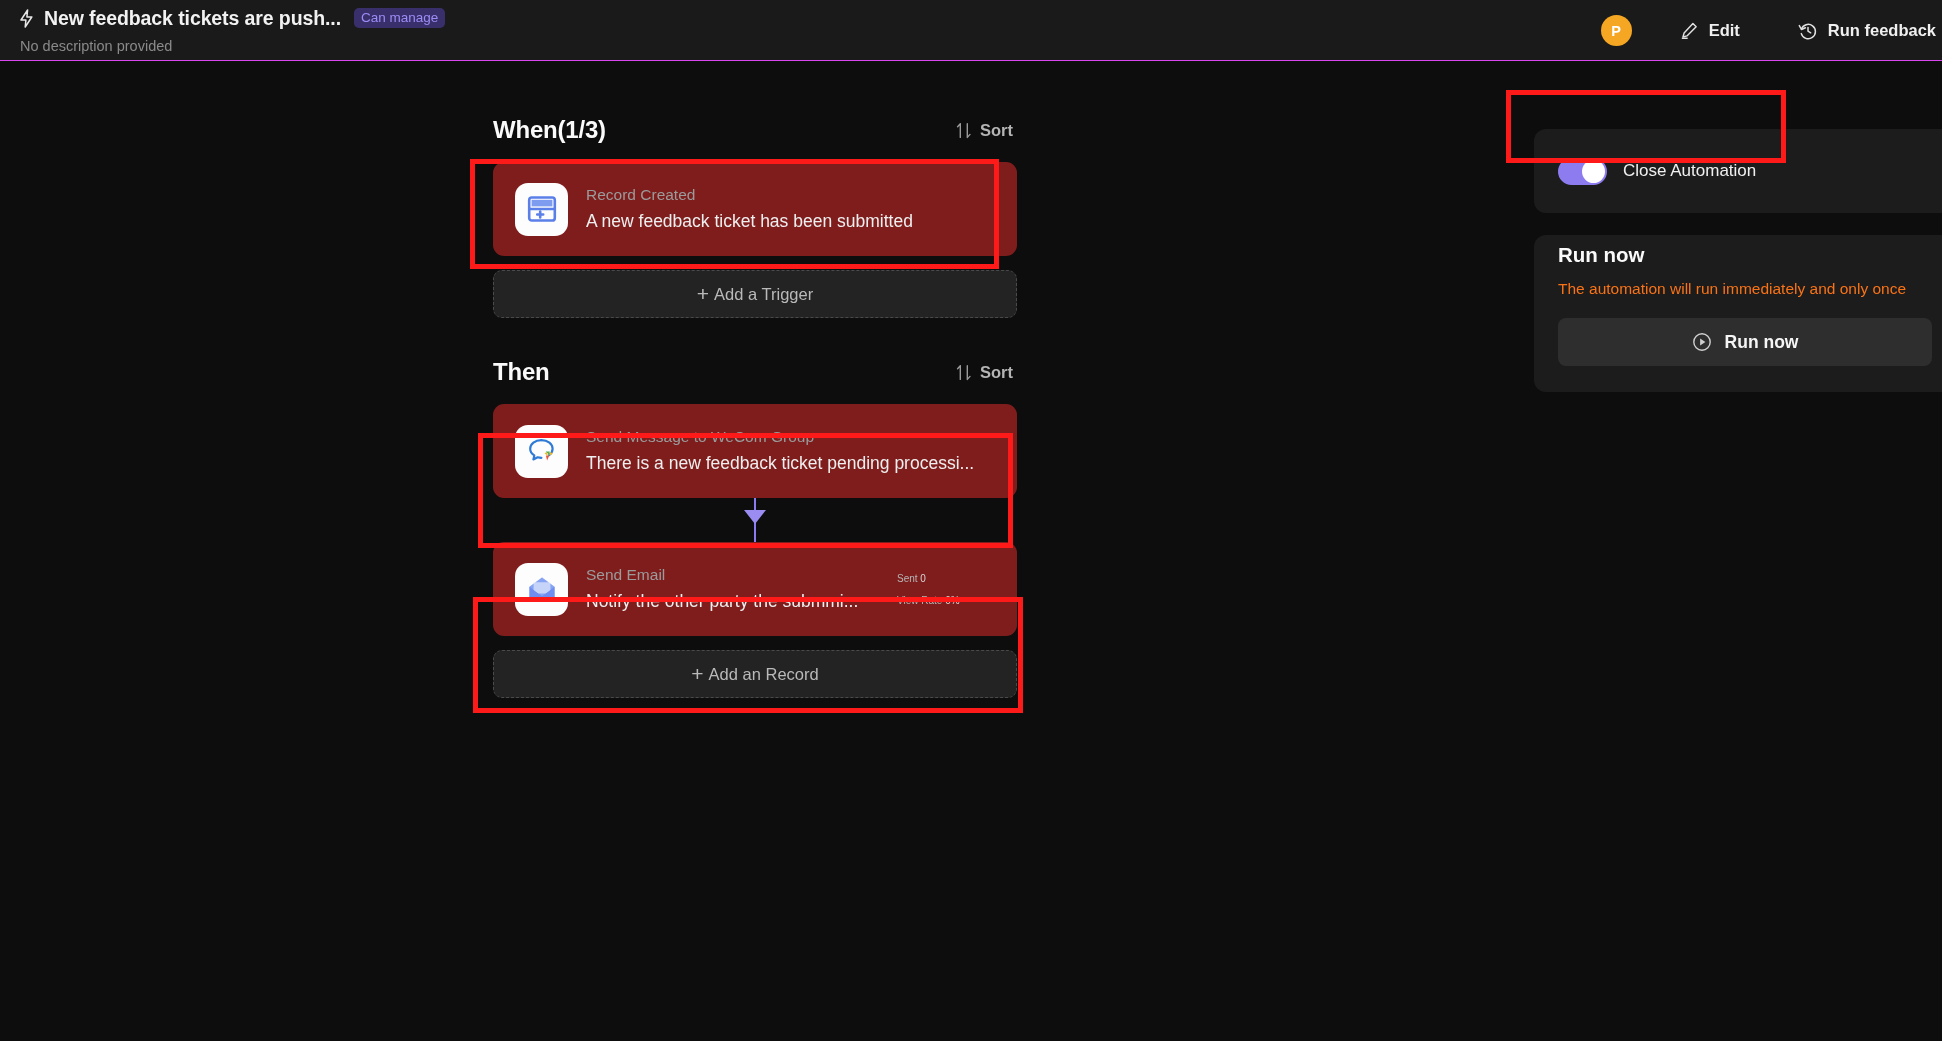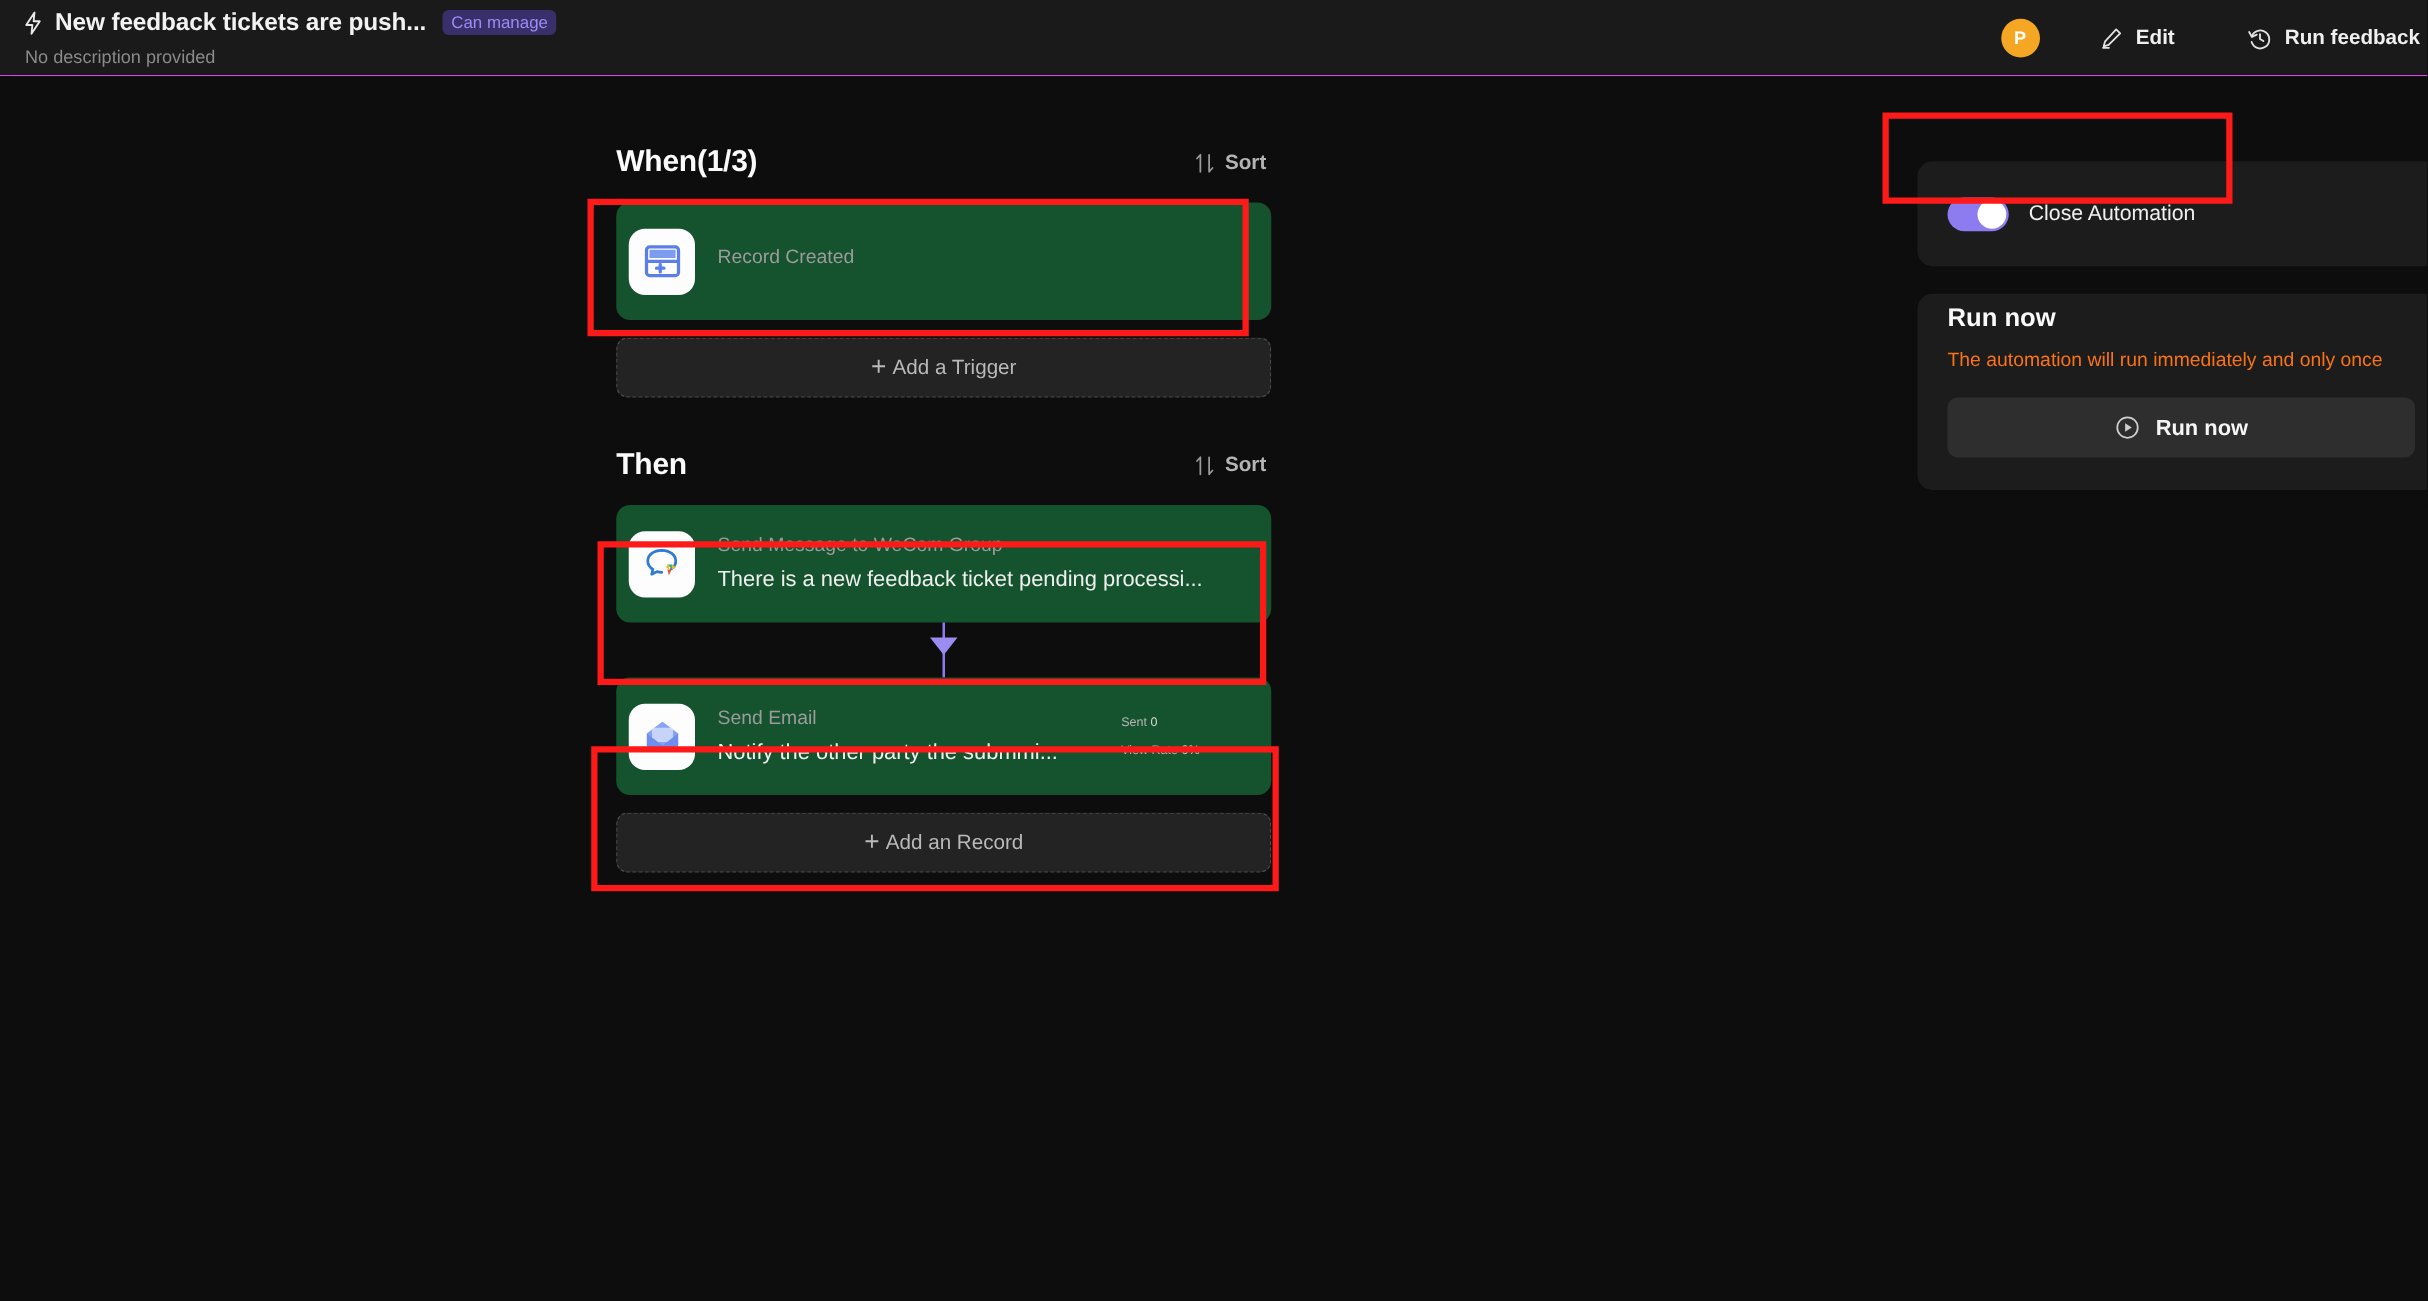--- a/index.html
+++ b/index.html
@@ -170,26 +170,26 @@
     font-size: 16.5px;
     font-weight: bold;
     cursor: pointer;
     padding-right: 4px;
   }
   .sort-btn .ic { display: inline-flex; color: #9a9a9a; }
 
   
   .card {
     position: relative;
-    background: #14532d;
+    background: #7f1d1d;
     border-radius: 11px;
     height: 94px;
     display: flex;
     align-items: center;
-    padding: 0 22px 0 10px;
+    padding: 0 22px 0 22px;
     gap: 18px;
   }
 
   .card-wide { width: 524px; }
   .card-narrow { width: 524px; }
 
   .app-icon {
     width: 53px; height: 53px;
     min-width: 53px;
     border-radius: 13px;
@@ -438,20 +438,21 @@
         <div class="app-icon">
           <svg width="36" height="36" viewBox="0 0 36 36" fill="none">
             <rect x="5.2" y="6.5" width="25.6" height="23" rx="2.6" stroke="#5b7fe8" stroke-width="2.6"></rect>
             <rect x="7.6" y="8.8" width="20.8" height="6.6" fill="#7d9cf0"></rect>
             <path d="M5.2 18 L30.8 18" stroke="#5b7fe8" stroke-width="2.6"></path>
             <path d="M13.2 23.5 L19.2 23.5 M16.2 20.5 L16.2 26.5" stroke="#5b7fe8" stroke-width="2.6" stroke-linecap="round"></path>
           </svg>
         </div>
         <div class="card-text">
           <div class="card-kind">Record Created</div>
+          <div class="card-desc">A new feedback ticket has been submitted</div>
         </div>
       </div>
 
       <div class="add-btn">
         <span class="plus">+</span>
         <span>Add a Trigger</span>
       </div>
 
       <div class="spacer-36"></div>
 

